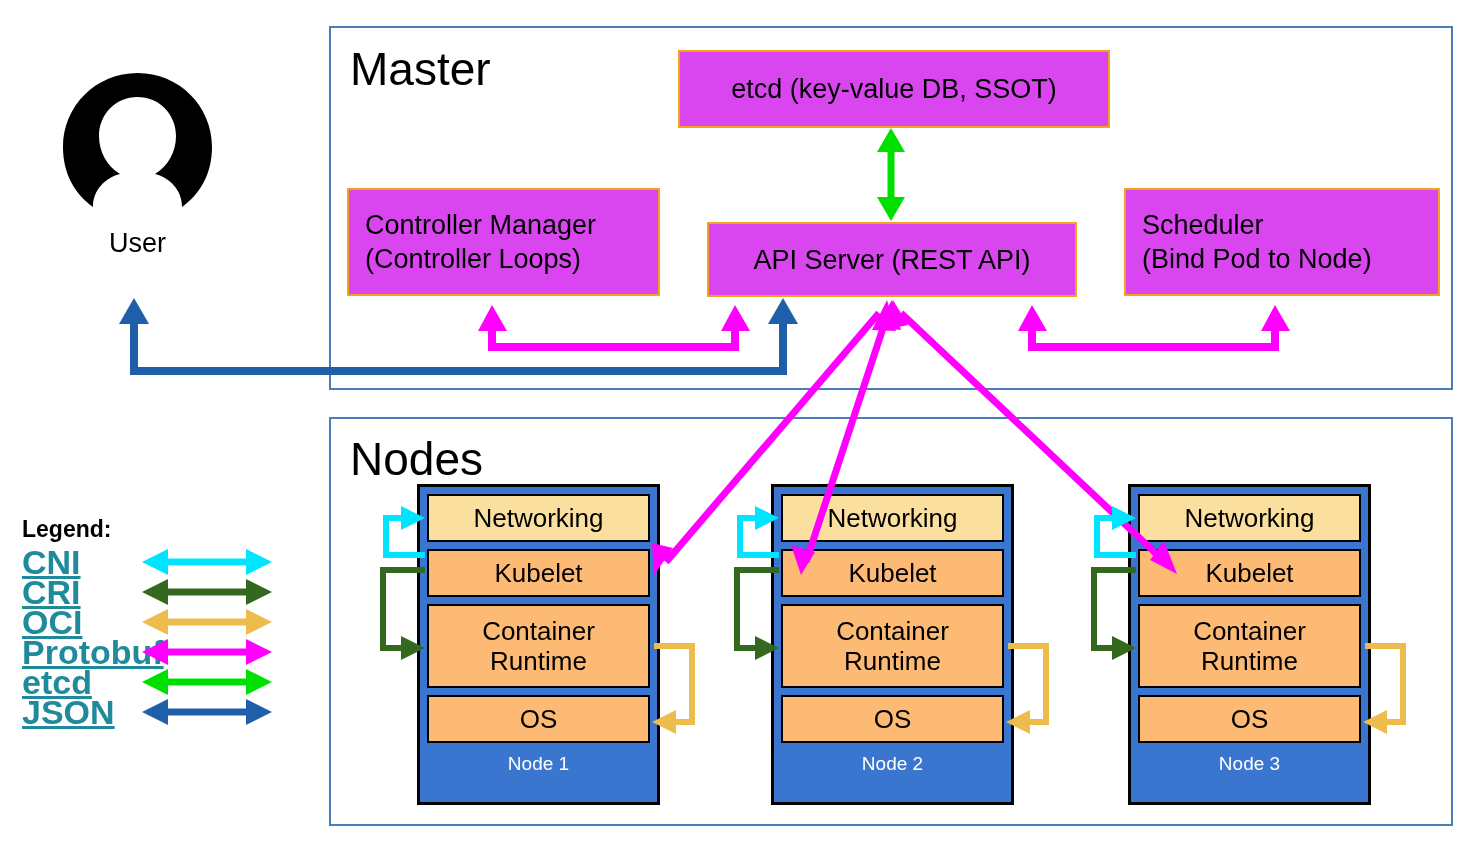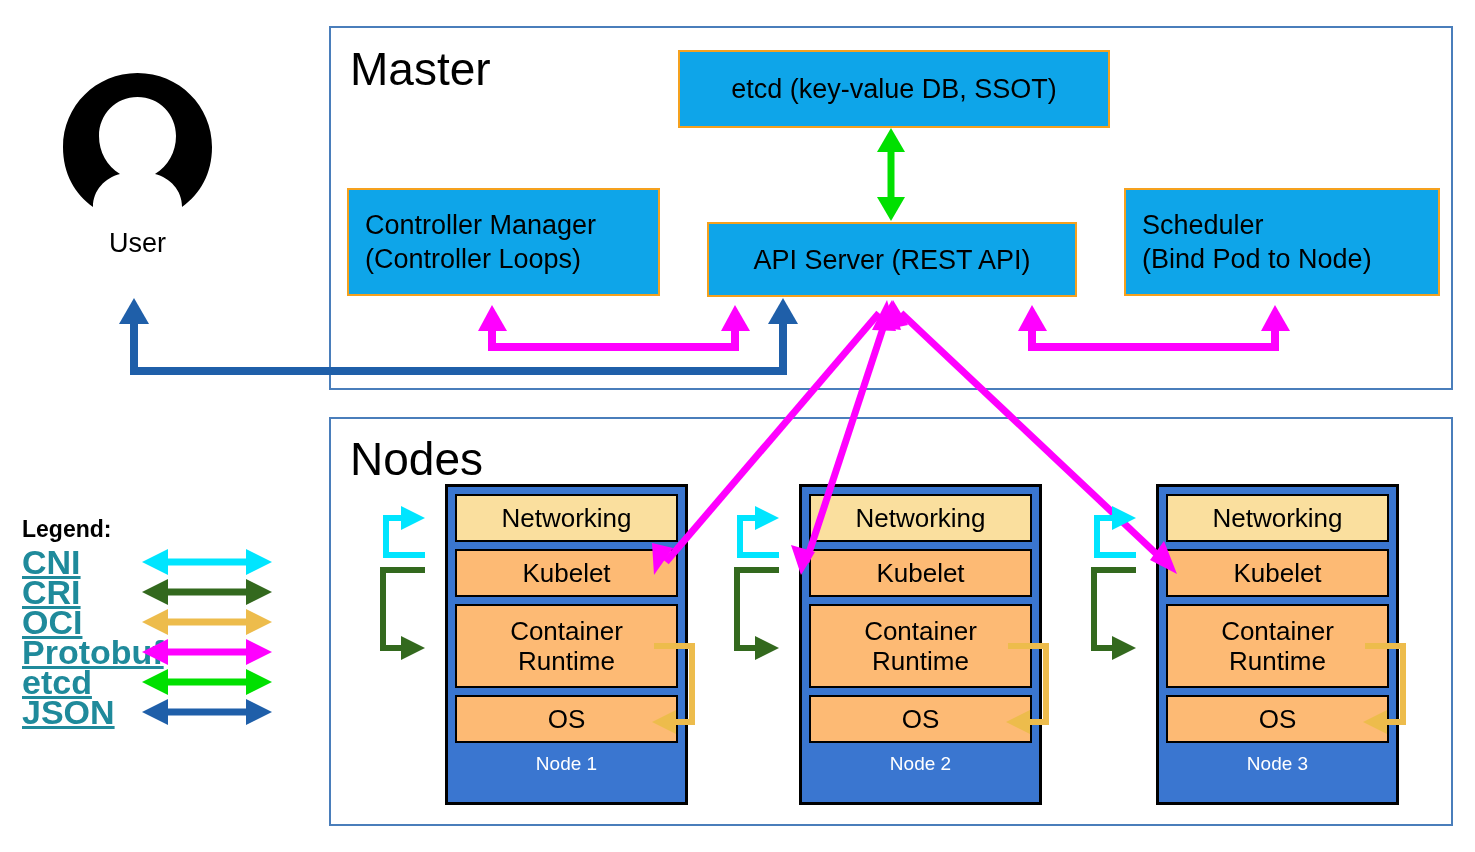--- a/index.html
+++ b/index.html
@@ -6,28 +6,28 @@
   body{width:1475px;height:852px;position:relative;overflow:hidden;
        font-family:"Liberation Sans","DejaVu Sans",sans-serif;color:#000;}
   .stage{position:absolute;left:0;top:0;width:1475px;height:852px;}
   svg.layer{position:absolute;left:0;top:0;width:1475px;height:852px;pointer-events:none;}
 
   
   .group-box{position:absolute;border:2px solid #4a7ebb;background:transparent;box-sizing:border-box;}
   .group-title{position:absolute;font-size:46px;line-height:34px;color:#000;white-space:nowrap;}
 
   
-  .comp{position:absolute;border:2px solid #f5a11e;background:#0ea5e9;box-sizing:border-box;
+  .comp{position:absolute;border:2px solid #f5a11e;background:#d946ef;box-sizing:border-box;
         display:flex;align-items:center;padding-left:16px;}
   .comp .ctext{font-size:27px;line-height:34px;color:#000;white-space:pre-line;text-align:left;}
   .comp.center .ctext{width:100%;text-align:center;padding-right:16px;}
 
   
   .node{position:absolute;background:#3a76d0;border:3px solid #000;box-sizing:border-box;
-        padding:7px 7px 0 7px;margin-left:28px;}
+        padding:7px 7px 0 7px;}
   .nrow{background:#fdba74;border:2px solid #000;box-sizing:border-box;
         display:flex;align-items:center;justify-content:center;text-align:center;
         font-size:26px;line-height:30px;color:#000;margin-bottom:7px;}
   .nrow.net{background:#fadf9e;}
   .nrow.h1{height:48px;}
   .nrow.h2{height:84px;}
   .nlabel{color:#ffffff;font-size:19px;text-align:center;line-height:24px;margin-top:9px;}
 
   
   .user-wrap{position:absolute;}

